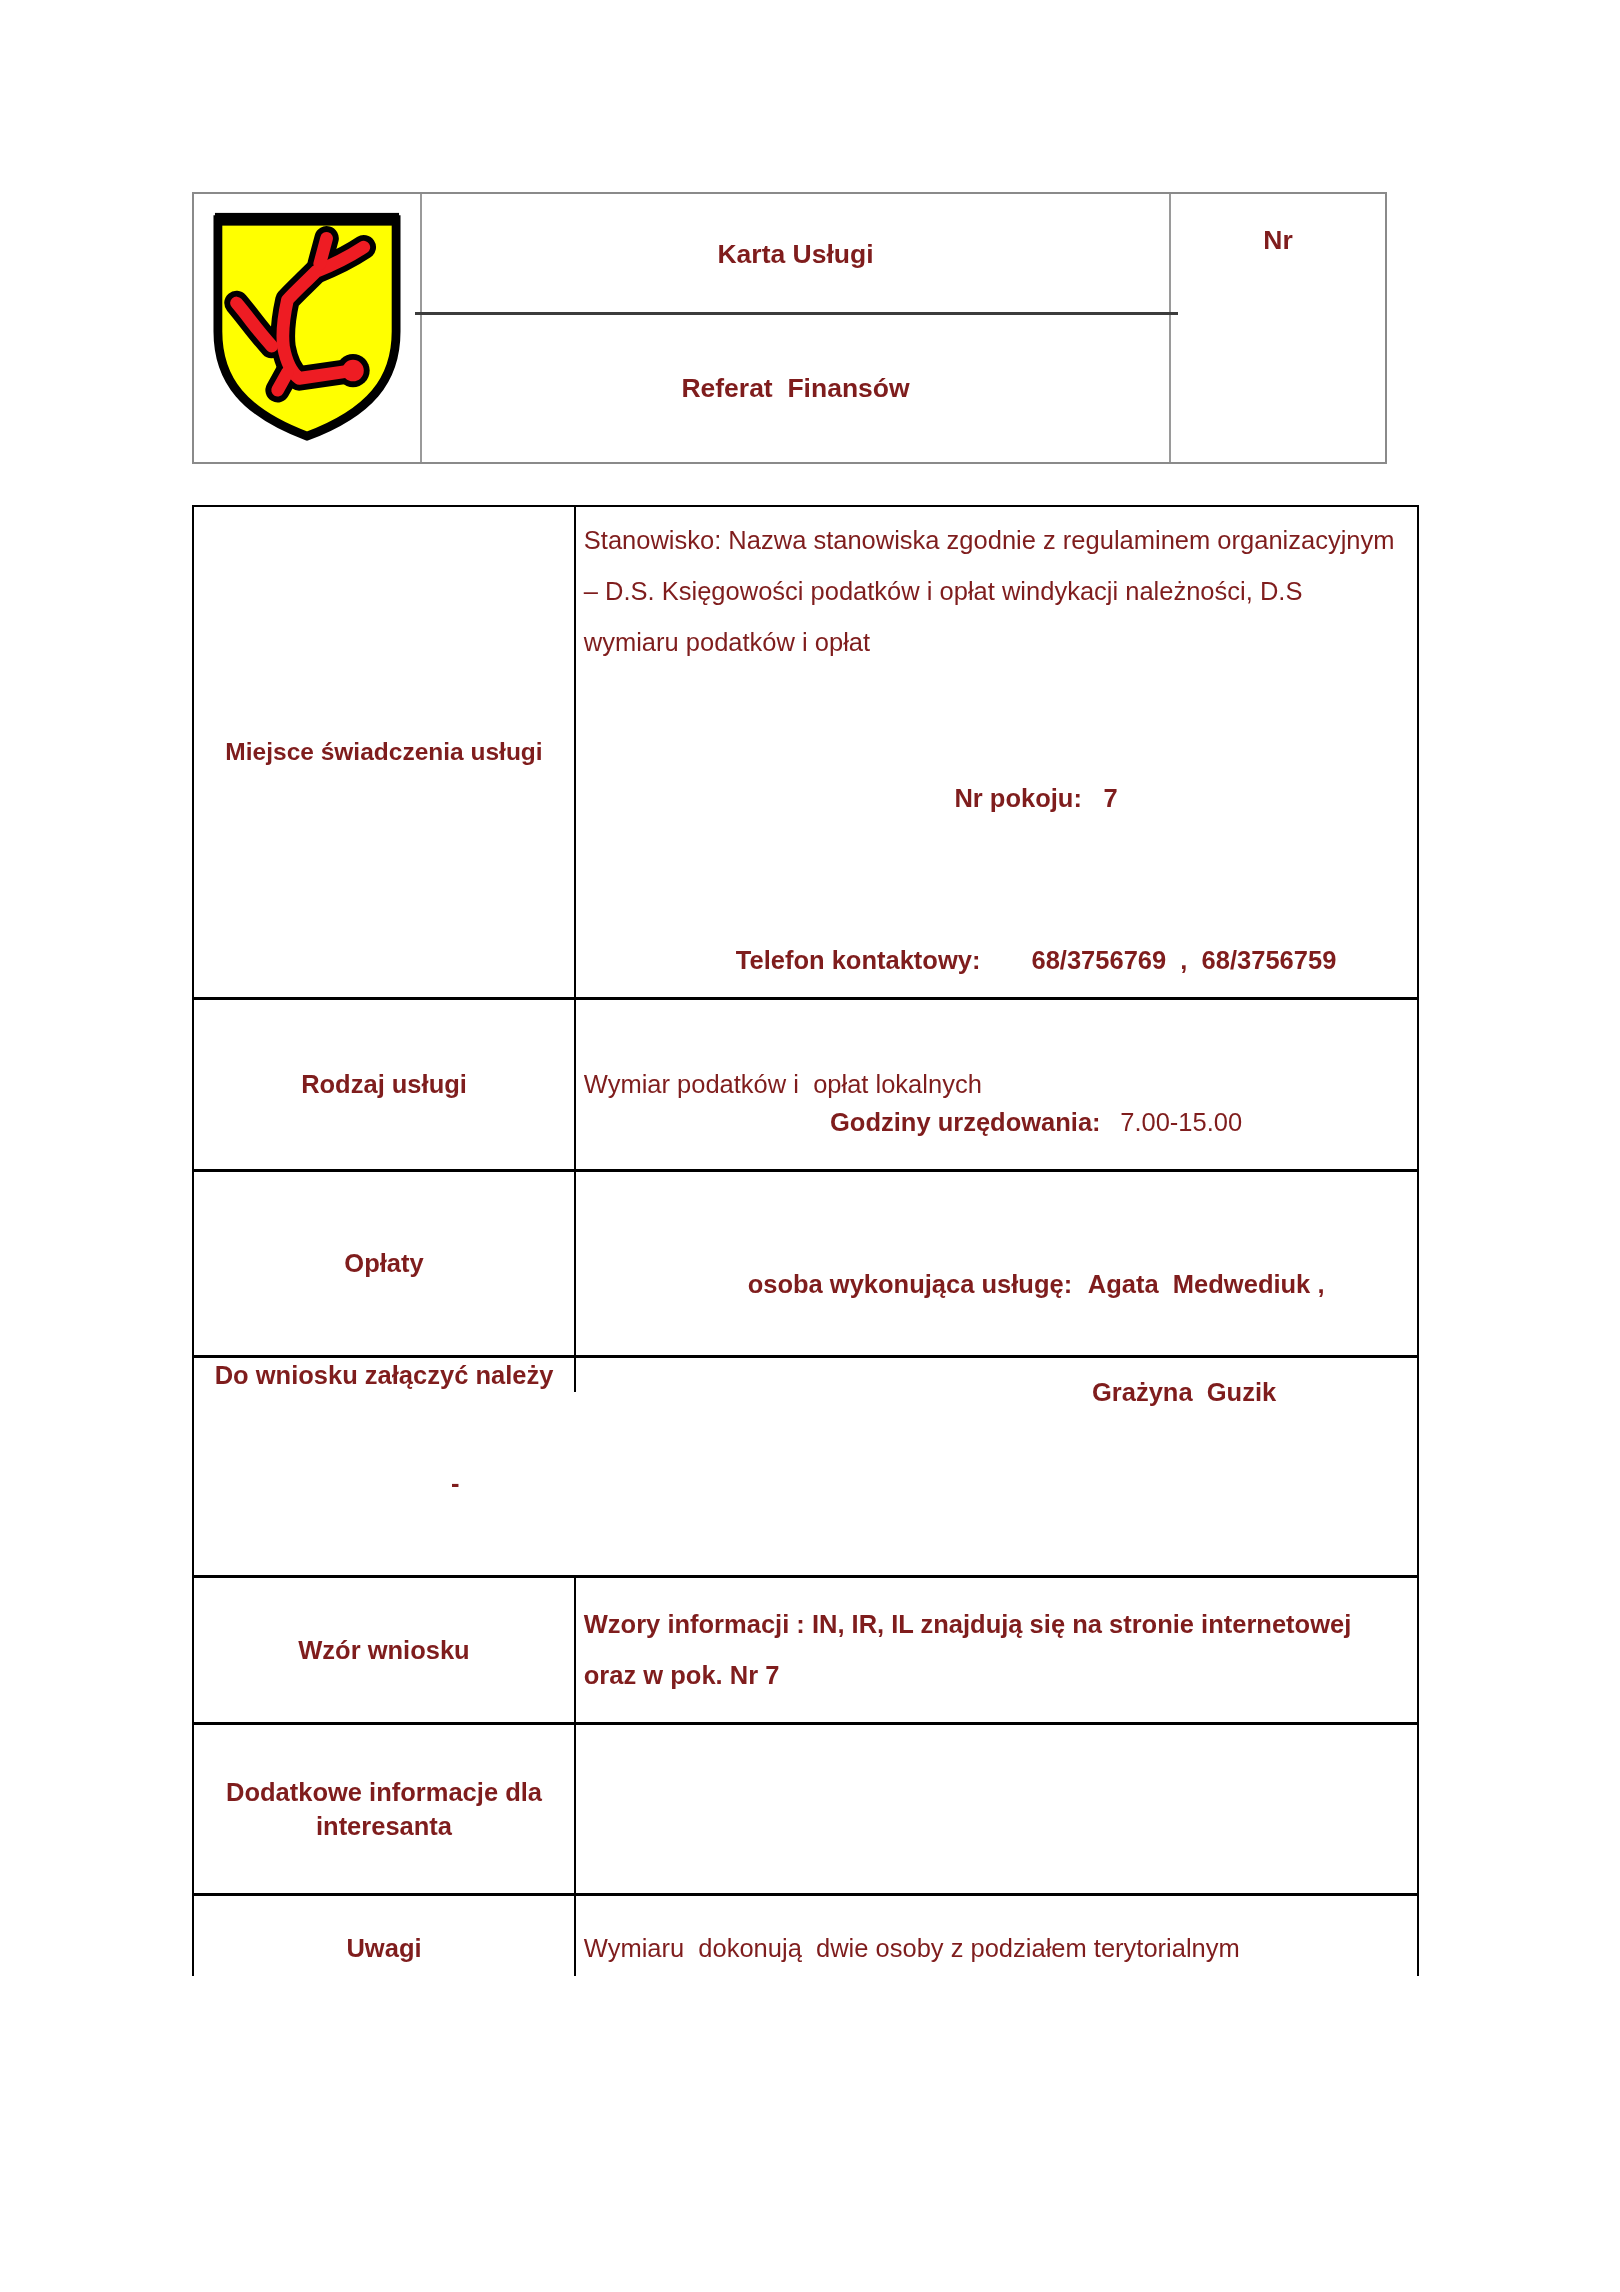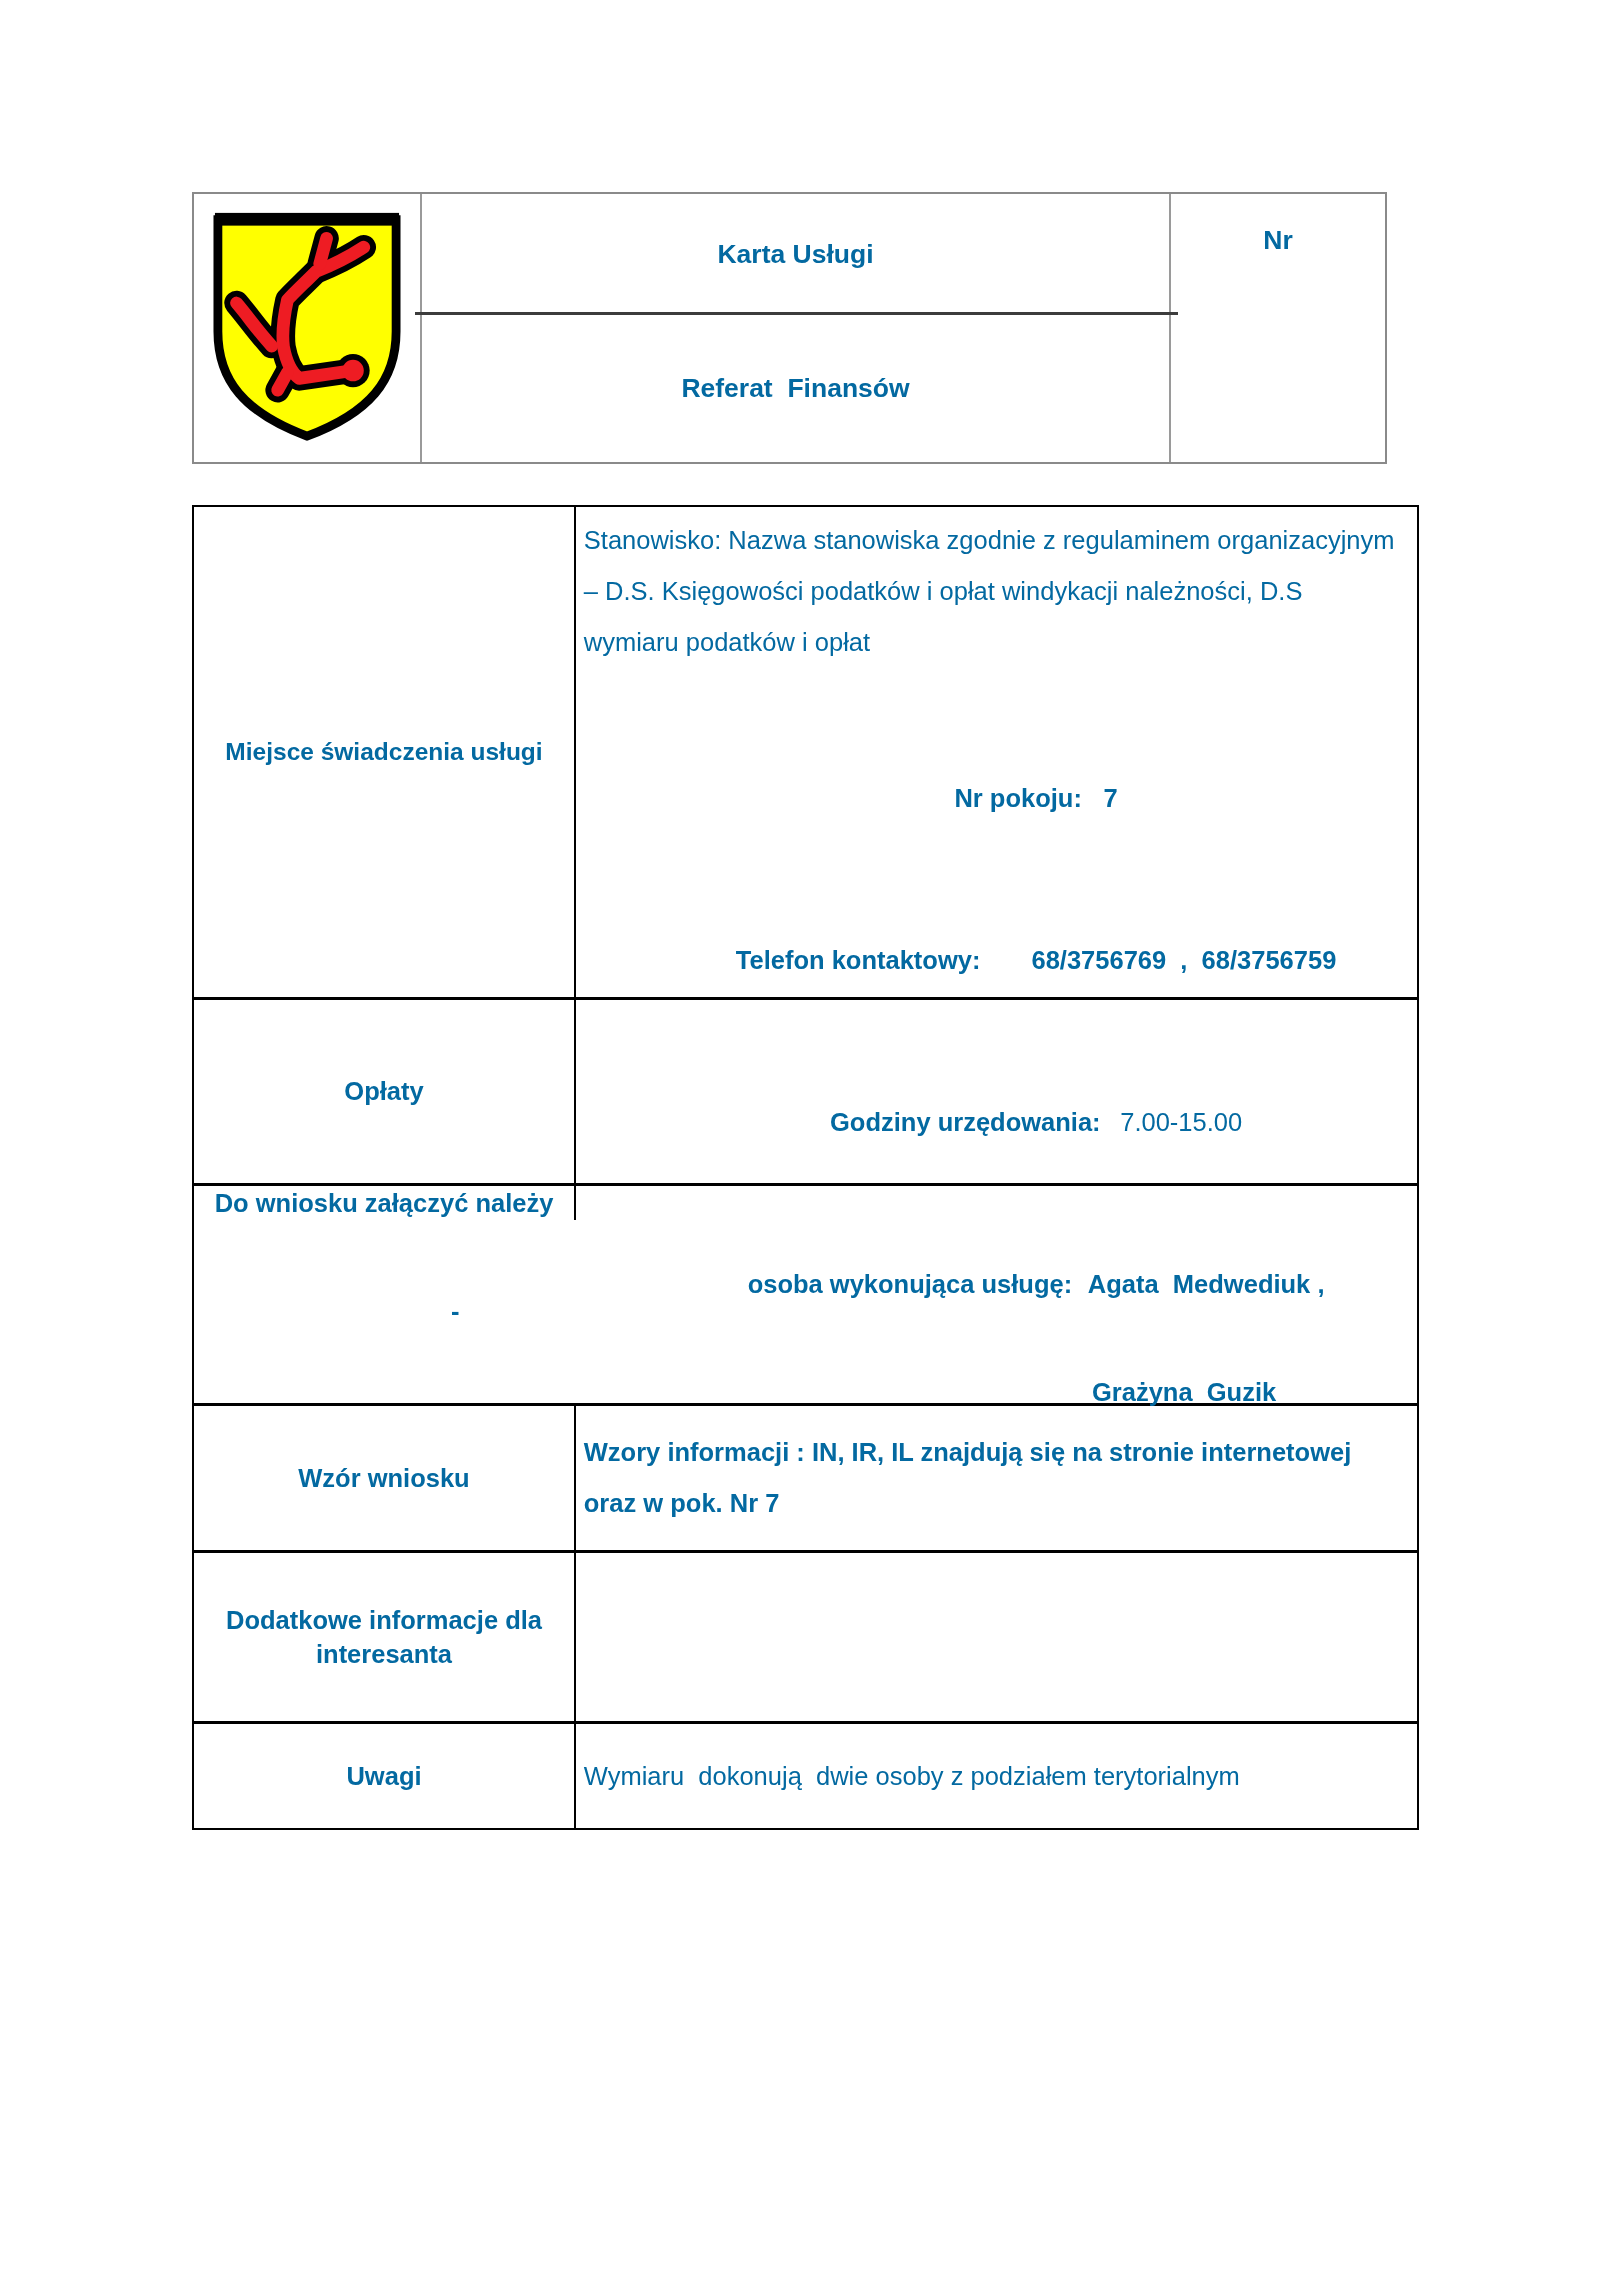--- a/index.html
+++ b/index.html
@@ -1,20 +1,20 @@
 <!DOCTYPE html>
 <html><head>
 <meta charset="utf-8">
 <style>
   html,body { margin:0; padding:0; background:#ffffff; }
   .page {
     position:relative;
     width:1620px; height:1976px;
     background:#ffffff;
-    color:#0369a1;
+    color:#7f1d1d;
     font-family:"Liberation Sans", sans-serif;
     overflow:hidden;
   }
 
   
   .header-table {
     position:absolute; left:192px; top:192px;
     width:1195px; height:272px;
     border:2px solid #8a8a8a;
     box-sizing:border-box;
@@ -162,20 +162,24 @@
             <span class="flabel">Godziny urzędowania:</span><span class="fval gap-md">7.00-15.00</span>
           </div>
           <div class="fline">
             <span class="flabel">osoba wykonująca usługę:</span><span class="fval bold gap-xs">Agata  Medwediuk ,</span>
           </div>
           <div class="fline person2">Grażyna  Guzik</div>
         </div>
       </div>
     </div>
 
+    <div class="mrow r2">
+      <div class="label-cell">Rodzaj usługi</div>
+      <div class="value-cell vc">Wymiar podatków i  opłat lokalnych</div>
+    </div>
 
     <div class="mrow r3">
       <div class="label-cell">Opłaty</div>
     </div>
 
     <div class="mrow r4">
       <div class="label-cell">Do wniosku załączyć należy</div>
       <div class="value-cell vc">-</div>
     </div>
 

